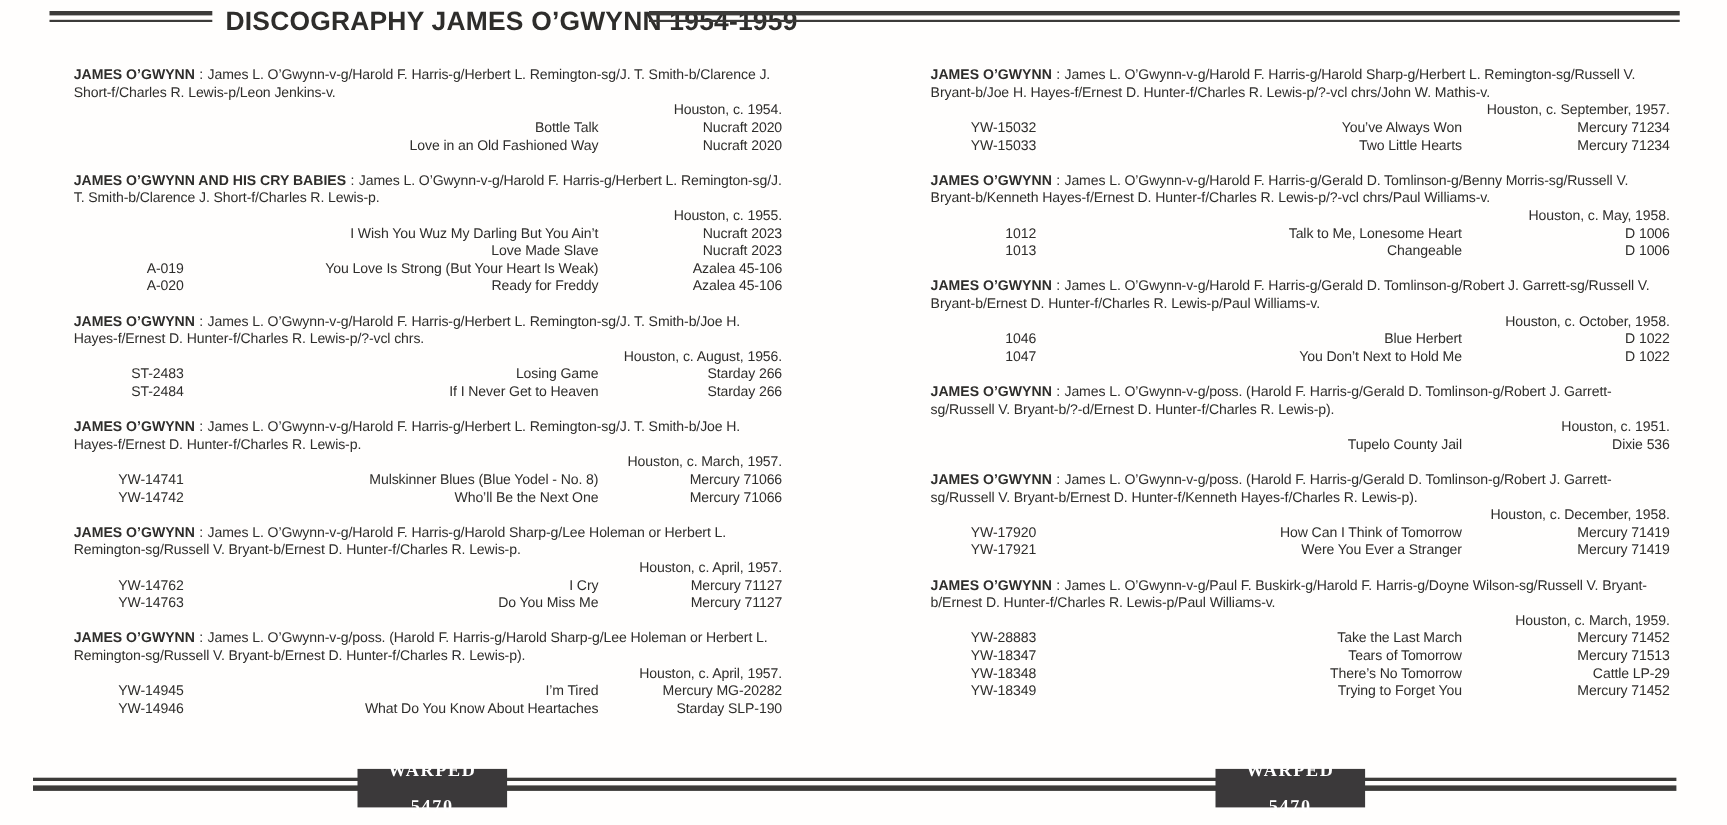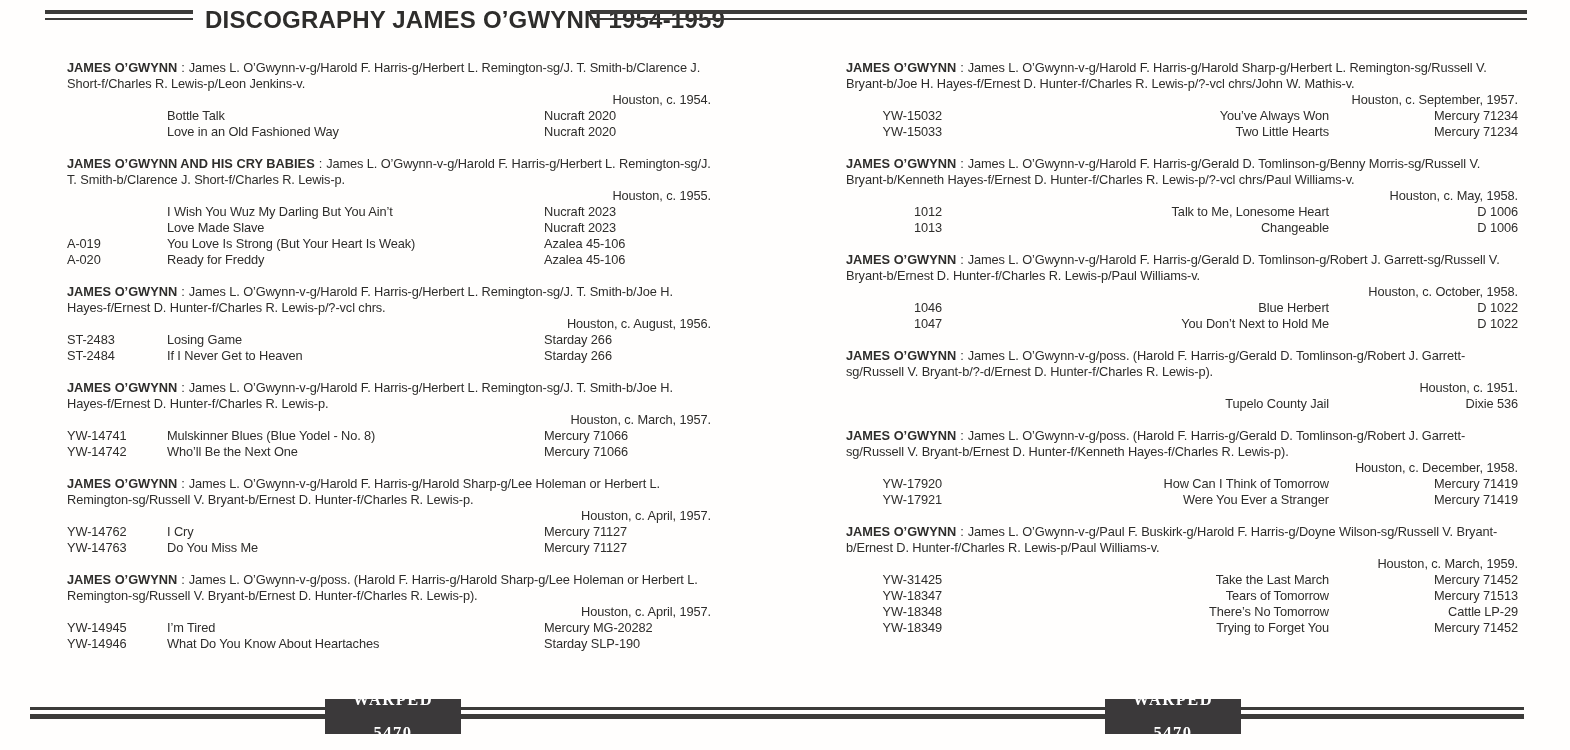--- a/index.html
+++ b/index.html
@@ -31,21 +31,21 @@
   .col { position: absolute; top: 0; font-size: 12.8px; line-height: 16px; letter-spacing: -0.1px; }
   .col-left  { left: 33px;  width: 678px; }
   .col-right { left: 812px; width: 706px; }
 
   .entry { margin-bottom: 16px; margin-left: 34px; }
   .entry-header .artist { font-weight: 700; letter-spacing: 0; }
   .entry-header .sep { margin: 0 4px; }
   .location { text-align: right; }
 
   .track { display: grid; }
-  .col-left  .track { grid-template-columns: 100px 377px 1fr; }
+  .col-left  .track { grid-template-columns: 100px 377px 1fr; text-align: right; }
   .col-right .track { grid-template-columns: 96px 387px 1fr; text-align: right; }
   .track span { display: block; white-space: nowrap; overflow: visible; }
 
   
   .footer-rules { position: absolute; left: 30px; width: 1494px; top: 707px; }
   .footer-rules .rule-thin  { height: 2.5px; background: #3c3b39; }
   .footer-rules .rule-thick { height: 5px; background: #3c3b39; margin-top: 4px; }
   .badge {
     position: absolute; top: 699px; width: 136px; height: 35px;
     background: #3b393a; color: #ffffff;
@@ -278,21 +278,21 @@
     <span class="release">Mercury 71419</span>
   </div>
 </div>
   </article>
 
   <article class="entry">
     <p class="entry-header"><span class="artist">JAMES O’GWYNN</span><span class="sep">:</span><span class="personnel">James L. O’Gwynn-v-g/Paul F. Buskirk-g/Harold F. Harris-g/Doyne Wilson-sg/Russell V. Bryant-b/Ernest D. Hunter-f/Charles R. Lewis-p/Paul Williams-v.</span></p>
     <p class="location">Houston, c. March, 1959.</p>
     <div class="tracks">
   <div class="track">
-    <span class="matrix">YW-31425</span>
+    <span class="matrix">YW-28883</span>
     <span class="title">Take the Last March</span>
     <span class="release">Mercury 71452</span>
   </div>
 
   <div class="track">
     <span class="matrix">YW-18347</span>
     <span class="title">Tears of Tomorrow</span>
     <span class="release">Mercury 71513</span>
   </div>
 

